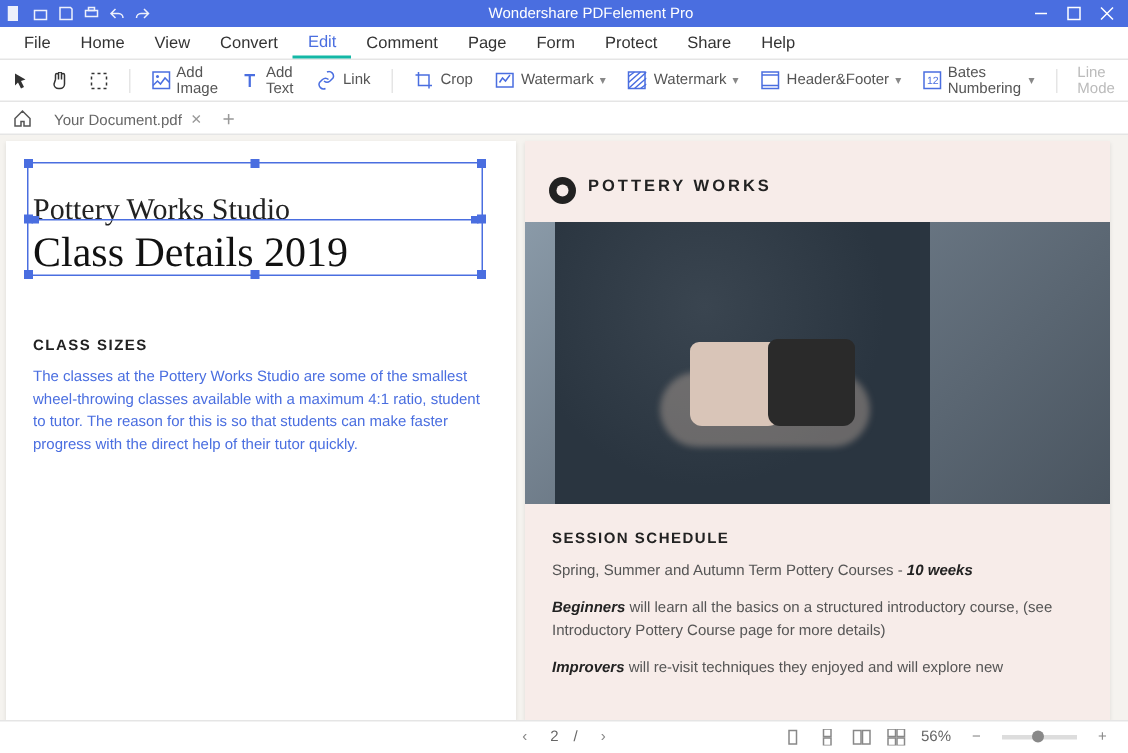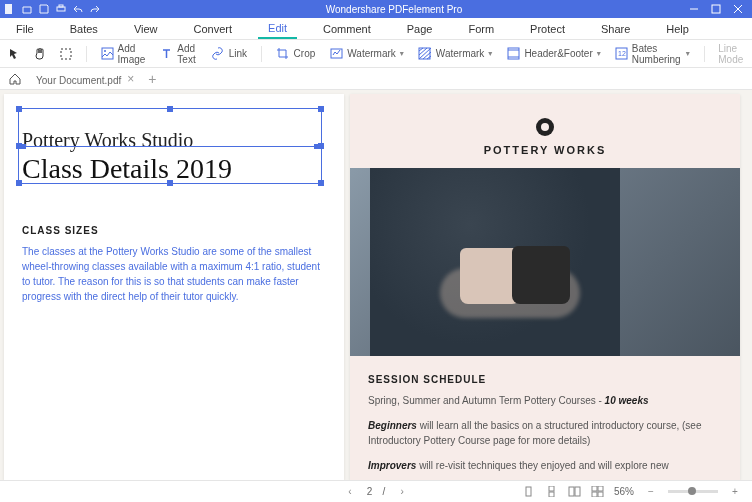--- a/index.html
+++ b/index.html
@@ -5,21 +5,21 @@
 * { margin: 0; padding: 0; box-sizing: border-box; font-family: -apple-system, "Segoe UI", Arial, sans-serif; }
 body { width: 752px; height: 502px; background: #fff; overflow: hidden; font-size: 11px; color: #333; }
 
 .titlebar { height: 18px; background: #4a6ee0; color: #fff; display: flex; align-items: center; padding: 0 4px; font-size: 10px; gap: 20px; }
 .titlebar .tb-icons { display: flex; gap: 6px; align-items: center; }
 .titlebar .tb-icon { width: 11px; height: 11px; display: flex; align-items: center; justify-content: center; opacity: 0.9; }
 .titlebar .title { flex: 1; text-align: center; font-size: 10px; }
 .titlebar .win-ctrl { display: flex; gap: 10px; padding-right: 4px; }
 .titlebar .win-btn { width: 12px; height: 12px; display: flex; align-items: center; justify-content: center; cursor: pointer; }
 
-.menubar { height: 22px; background: #fff; display: flex; align-items: center; padding: 0 6px; gap: 16px; border-bottom: 1px solid #e5e5e5; font-size: 11px; }
+.menubar { height: 22px; background: #fff; display: flex; align-items: center; padding: 0 6px; gap: 0; border-bottom: 1px solid #e5e5e5; font-size: 11px; }
 .menubar .menu-item { padding: 3px 10px; cursor: pointer; color: #333; }
 .menubar .menu-item.active { color: #4a6ee0; border-bottom: 2px solid #14b8a6; }
 
 .toolbar { height: 28px; background: #fff; display: flex; align-items: center; padding: 0 8px; gap: 14px; border-bottom: 1px solid #e5e5e5; font-size: 10px; color: #555; }
 .toolbar .tgroup { display: flex; align-items: center; gap: 4px; cursor: pointer; }
 .toolbar .tgroup.dim { color: #bbb; }
 .toolbar .tdivider { width: 1px; height: 16px; background: #e5e5e5; }
 .toolbar .t-icon { width: 14px; height: 14px; display: flex; align-items: center; justify-content: center; color: #4a6ee0; }
 
 .tabbar { height: 22px; background: #fff; display: flex; align-items: center; padding: 0 8px; gap: 8px; border-bottom: 1px solid #e5e5e5; font-size: 10px; }
@@ -39,21 +39,21 @@
 .sh-bl { left: -3px; bottom: -3px; } .sh-bm { left: 50%; margin-left: -3px; bottom: -3px; } .sh-br { right: -3px; bottom: -3px; }
 .sel-inner { position: absolute; left: 3px; right: 3px; top: 50%; height: 0; border-top: 1px solid #4a6ee0; }
 .sel-ih { position: absolute; width: 5px; height: 5px; background: #4a6ee0; top: -3px; }
 .sih-l { left: -1px; } .sih-r { right: -1px; }
 
 .doc-subtitle { font-family: Georgia, serif; font-size: 20px; color: #222; line-height: 1.2; }
 .doc-title { font-family: Georgia, serif; font-size: 28px; color: #111; line-height: 1.1; margin-top: 2px; }
 .sec-h { font-size: 10px; font-weight: 700; letter-spacing: 1px; color: #222; margin-top: 40px; }
 .body-t { font-size: 10px; color: #4a6ee0; line-height: 1.5; margin-top: 8px; }
 
-.brand-row { display: flex; align-items: center; gap: 8px; padding: 24px 16px 12px; flex-direction: column; }
+.brand-row { display: flex; gap: 8px; padding: 24px 16px 12px; }
 .brand-ic { width: 18px; height: 18px; border-radius: 50%; background: #222; position: relative; }
 .brand-ic::after { content: ""; position: absolute; left: 5px; top: 5px; width: 8px; height: 8px; background: #f7ece9; border-radius: 50%; }
 .brand-t { font-size: 11px; font-weight: 700; letter-spacing: 2px; color: #222; }
 .photo { margin: 0 0 0 0; height: 188px; background: linear-gradient(135deg, #8a9aa8 0%, #6b7885 40%, #4a5560 100%); position: relative; overflow: hidden; }
 .mug1 { position: absolute; left: 110px; top: 80px; width: 60px; height: 56px; background: #d9c5b8; border-radius: 6px 6px 8px 8px; }
 .mug2 { position: absolute; left: 162px; top: 78px; width: 58px; height: 58px; background: #2a2a2a; border-radius: 6px 6px 8px 8px; }
 .hand { position: absolute; left: 90px; top: 100px; width: 140px; height: 50px; background: rgba(200,180,165,0.4); border-radius: 30px; filter: blur(2px); }
 .apron { position: absolute; left: 20px; top: 0; right: 120px; bottom: 0; background: radial-gradient(circle at 40% 30%, #3a4550 0%, #2a3540 60%); }
 
 .r-body { padding: 16px 18px; font-size: 10px; color: #555; line-height: 1.5; }
@@ -122,21 +122,21 @@
     <span class="win-btn">
         <svg width="10" height="10">
           <path d="M1 1l8 8M9 1l-8 8" stroke="#fff"></path>
         </svg>
       </span>
   </div>
 </div>
 
 <div class="menubar">
   <span class="menu-item">File</span>
-  <span class="menu-item">Bates</span>
+  <span class="menu-item">Home</span>
   <span class="menu-item">View</span>
   <span class="menu-item">Convert</span>
   <span class="menu-item active">Edit</span>
   <span class="menu-item">Comment</span>
   <span class="menu-item">Page</span>
   <span class="menu-item">Form</span>
   <span class="menu-item">Protect</span>
   <span class="menu-item">Share</span>
   <span class="menu-item">Help</span>
 </div>

